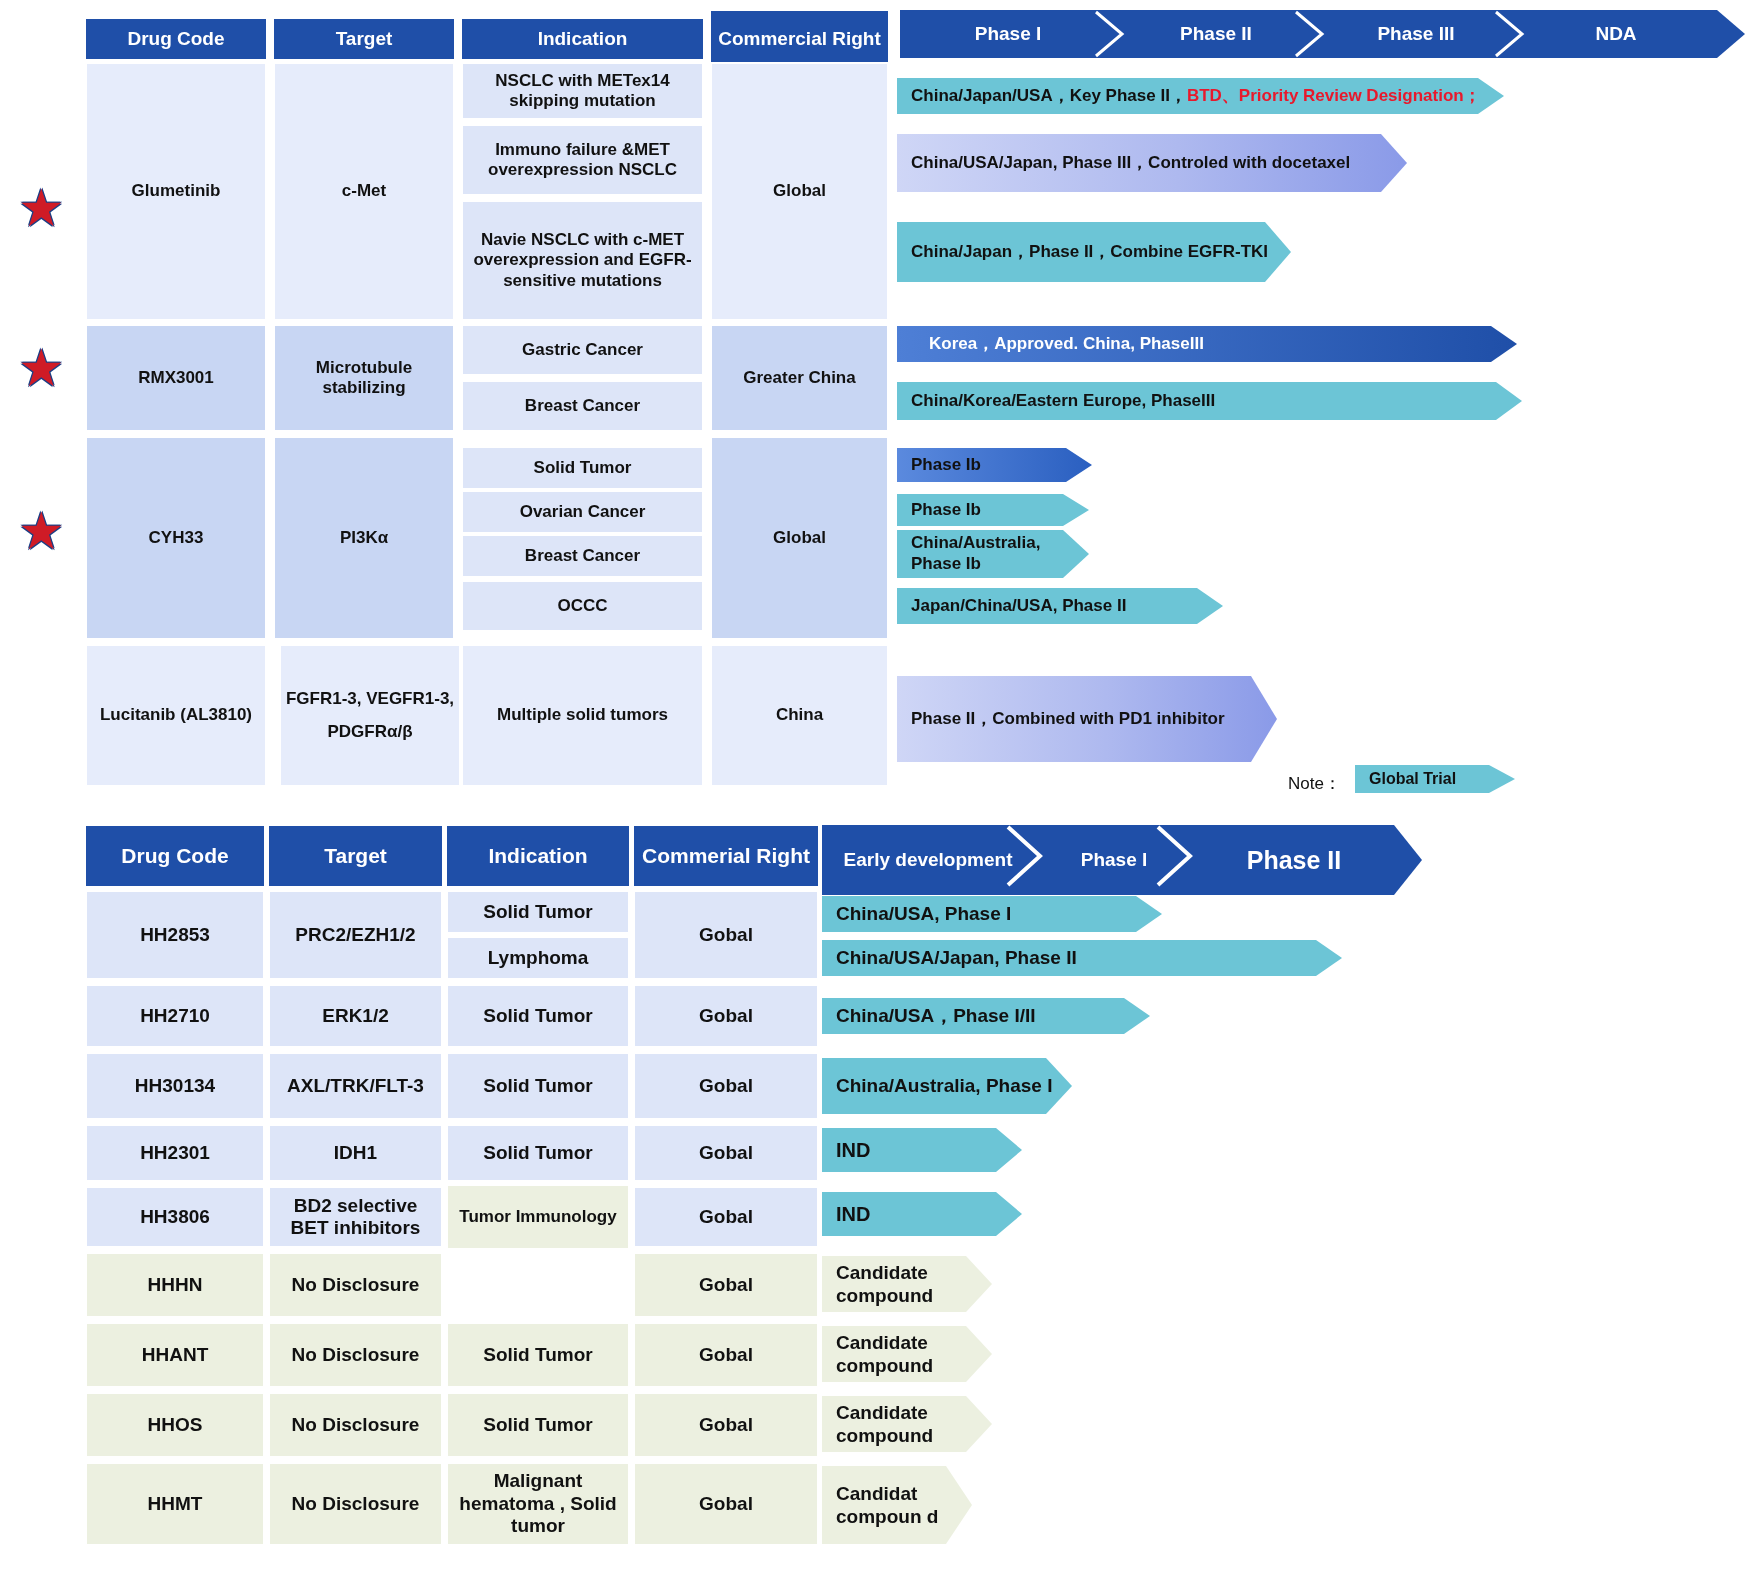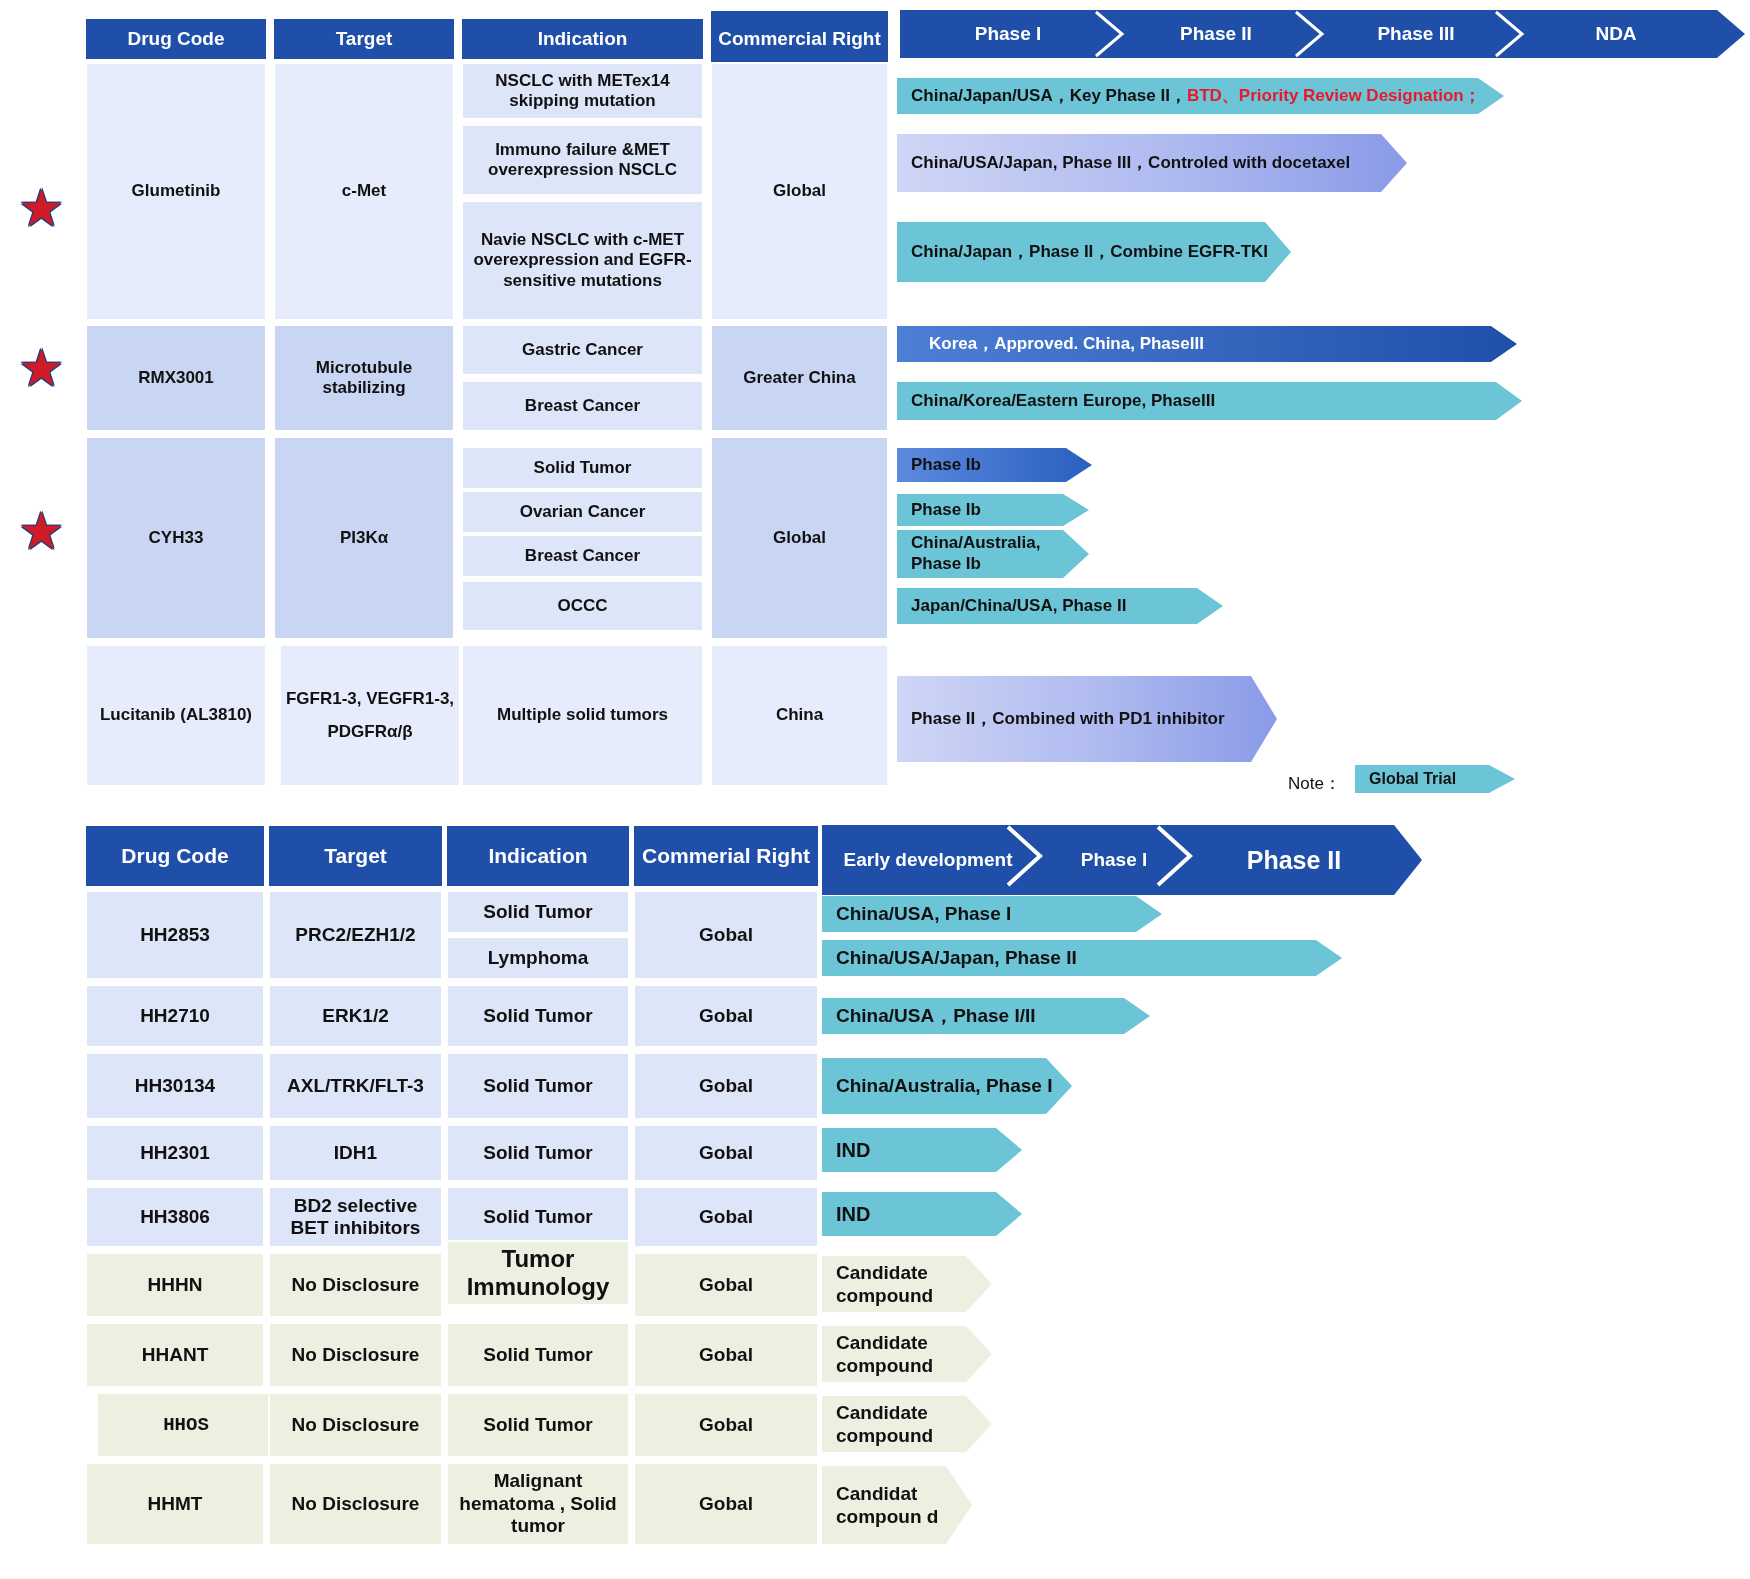--- a/index.html
+++ b/index.html
@@ -246,31 +246,31 @@
   <div class="arrow teal" style="left:822px; top:1128px; width:200px; height:44px; font-size:20px;">IND</div>
 
   <div class="cell body-cell" style="left:85px; top:1186px; width:180px; height:62px; font-size:19px;">HH3806</div>
   <div class="cell body-cell" style="left:268px; top:1186px; width:175px; height:62px; font-size:19px;">BD2 selective BET inhibitors</div>
   <div class="cell body-cell" style="left:446px; top:1186px; width:184px; height:62px; font-size:19px;">Solid Tumor</div>
   <div class="cell body-cell" style="left:633px; top:1186px; width:186px; height:62px; font-size:19px;">Gobal</div>
   <div class="arrow teal" style="left:822px; top:1192px; width:200px; height:44px; font-size:20px;">IND</div>
 
   <div class="cell body-cell olive" style="left:85px; top:1252px; width:180px; height:66px; font-size:19px;">HHHN</div>
   <div class="cell body-cell olive" style="left:268px; top:1252px; width:175px; height:66px; font-size:19px;">No Disclosure</div>
-  <div class="cell body-cell olive" style="left:446px; top:1240px; width:184px; height:66px; font-size:24px;">Tumor Immunology</div>
+  <div class="cell body-cell olive" style="left:446px; top:1184px; width:184px; height:66px; font-size:17px;">Tumor Immunology</div>
   <div class="cell body-cell olive" style="left:633px; top:1252px; width:186px; height:66px; font-size:19px;">Gobal</div>
   <div class="arrow olive-arrow" style="left:822px; top:1256px; width:170px; height:56px; font-size:19px;">Candidate compound</div>
 
   <div class="cell body-cell olive" style="left:85px; top:1322px; width:180px; height:66px; font-size:19px;">HHANT</div>
   <div class="cell body-cell olive" style="left:268px; top:1322px; width:175px; height:66px; font-size:19px;">No Disclosure</div>
   <div class="cell body-cell olive" style="left:446px; top:1322px; width:184px; height:66px; font-size:19px;">Solid Tumor</div>
   <div class="cell body-cell olive" style="left:633px; top:1322px; width:186px; height:66px; font-size:19px;">Gobal</div>
   <div class="arrow olive-arrow" style="left:822px; top:1326px; width:170px; height:56px; font-size:19px;">Candidate compound</div>
 
-  <div class="cell body-cell olive" style="left:96px; top:1392px; width:180px; height:66px; font-size:19px;font-family:Liberation Mono, monospace;">HHOS</div>
+  <div class="cell body-cell olive" style="left:85px; top:1392px; width:180px; height:66px; font-size:19px;">HHOS</div>
   <div class="cell body-cell olive" style="left:268px; top:1392px; width:175px; height:66px; font-size:19px;">No Disclosure</div>
   <div class="cell body-cell olive" style="left:446px; top:1392px; width:184px; height:66px; font-size:19px;">Solid Tumor</div>
   <div class="cell body-cell olive" style="left:633px; top:1392px; width:186px; height:66px; font-size:19px;">Gobal</div>
   <div class="arrow olive-arrow" style="left:822px; top:1396px; width:170px; height:56px; font-size:19px;">Candidate compound</div>
 
   <div class="cell body-cell olive" style="left:85px; top:1462px; width:180px; height:84px; font-size:19px;">HHMT</div>
   <div class="cell body-cell olive" style="left:268px; top:1462px; width:175px; height:84px; font-size:19px;">No Disclosure</div>
   <div class="cell body-cell olive" style="left:446px; top:1462px; width:184px; height:84px; font-size:19px;">Malignant hematoma , Solid tumor</div>
   <div class="cell body-cell olive" style="left:633px; top:1462px; width:186px; height:84px; font-size:19px;">Gobal</div>
   <div class="arrow olive-arrow" style="left:822px; top:1466px; width:150px; height:78px; font-size:19px;">Candidat compoun d</div>

